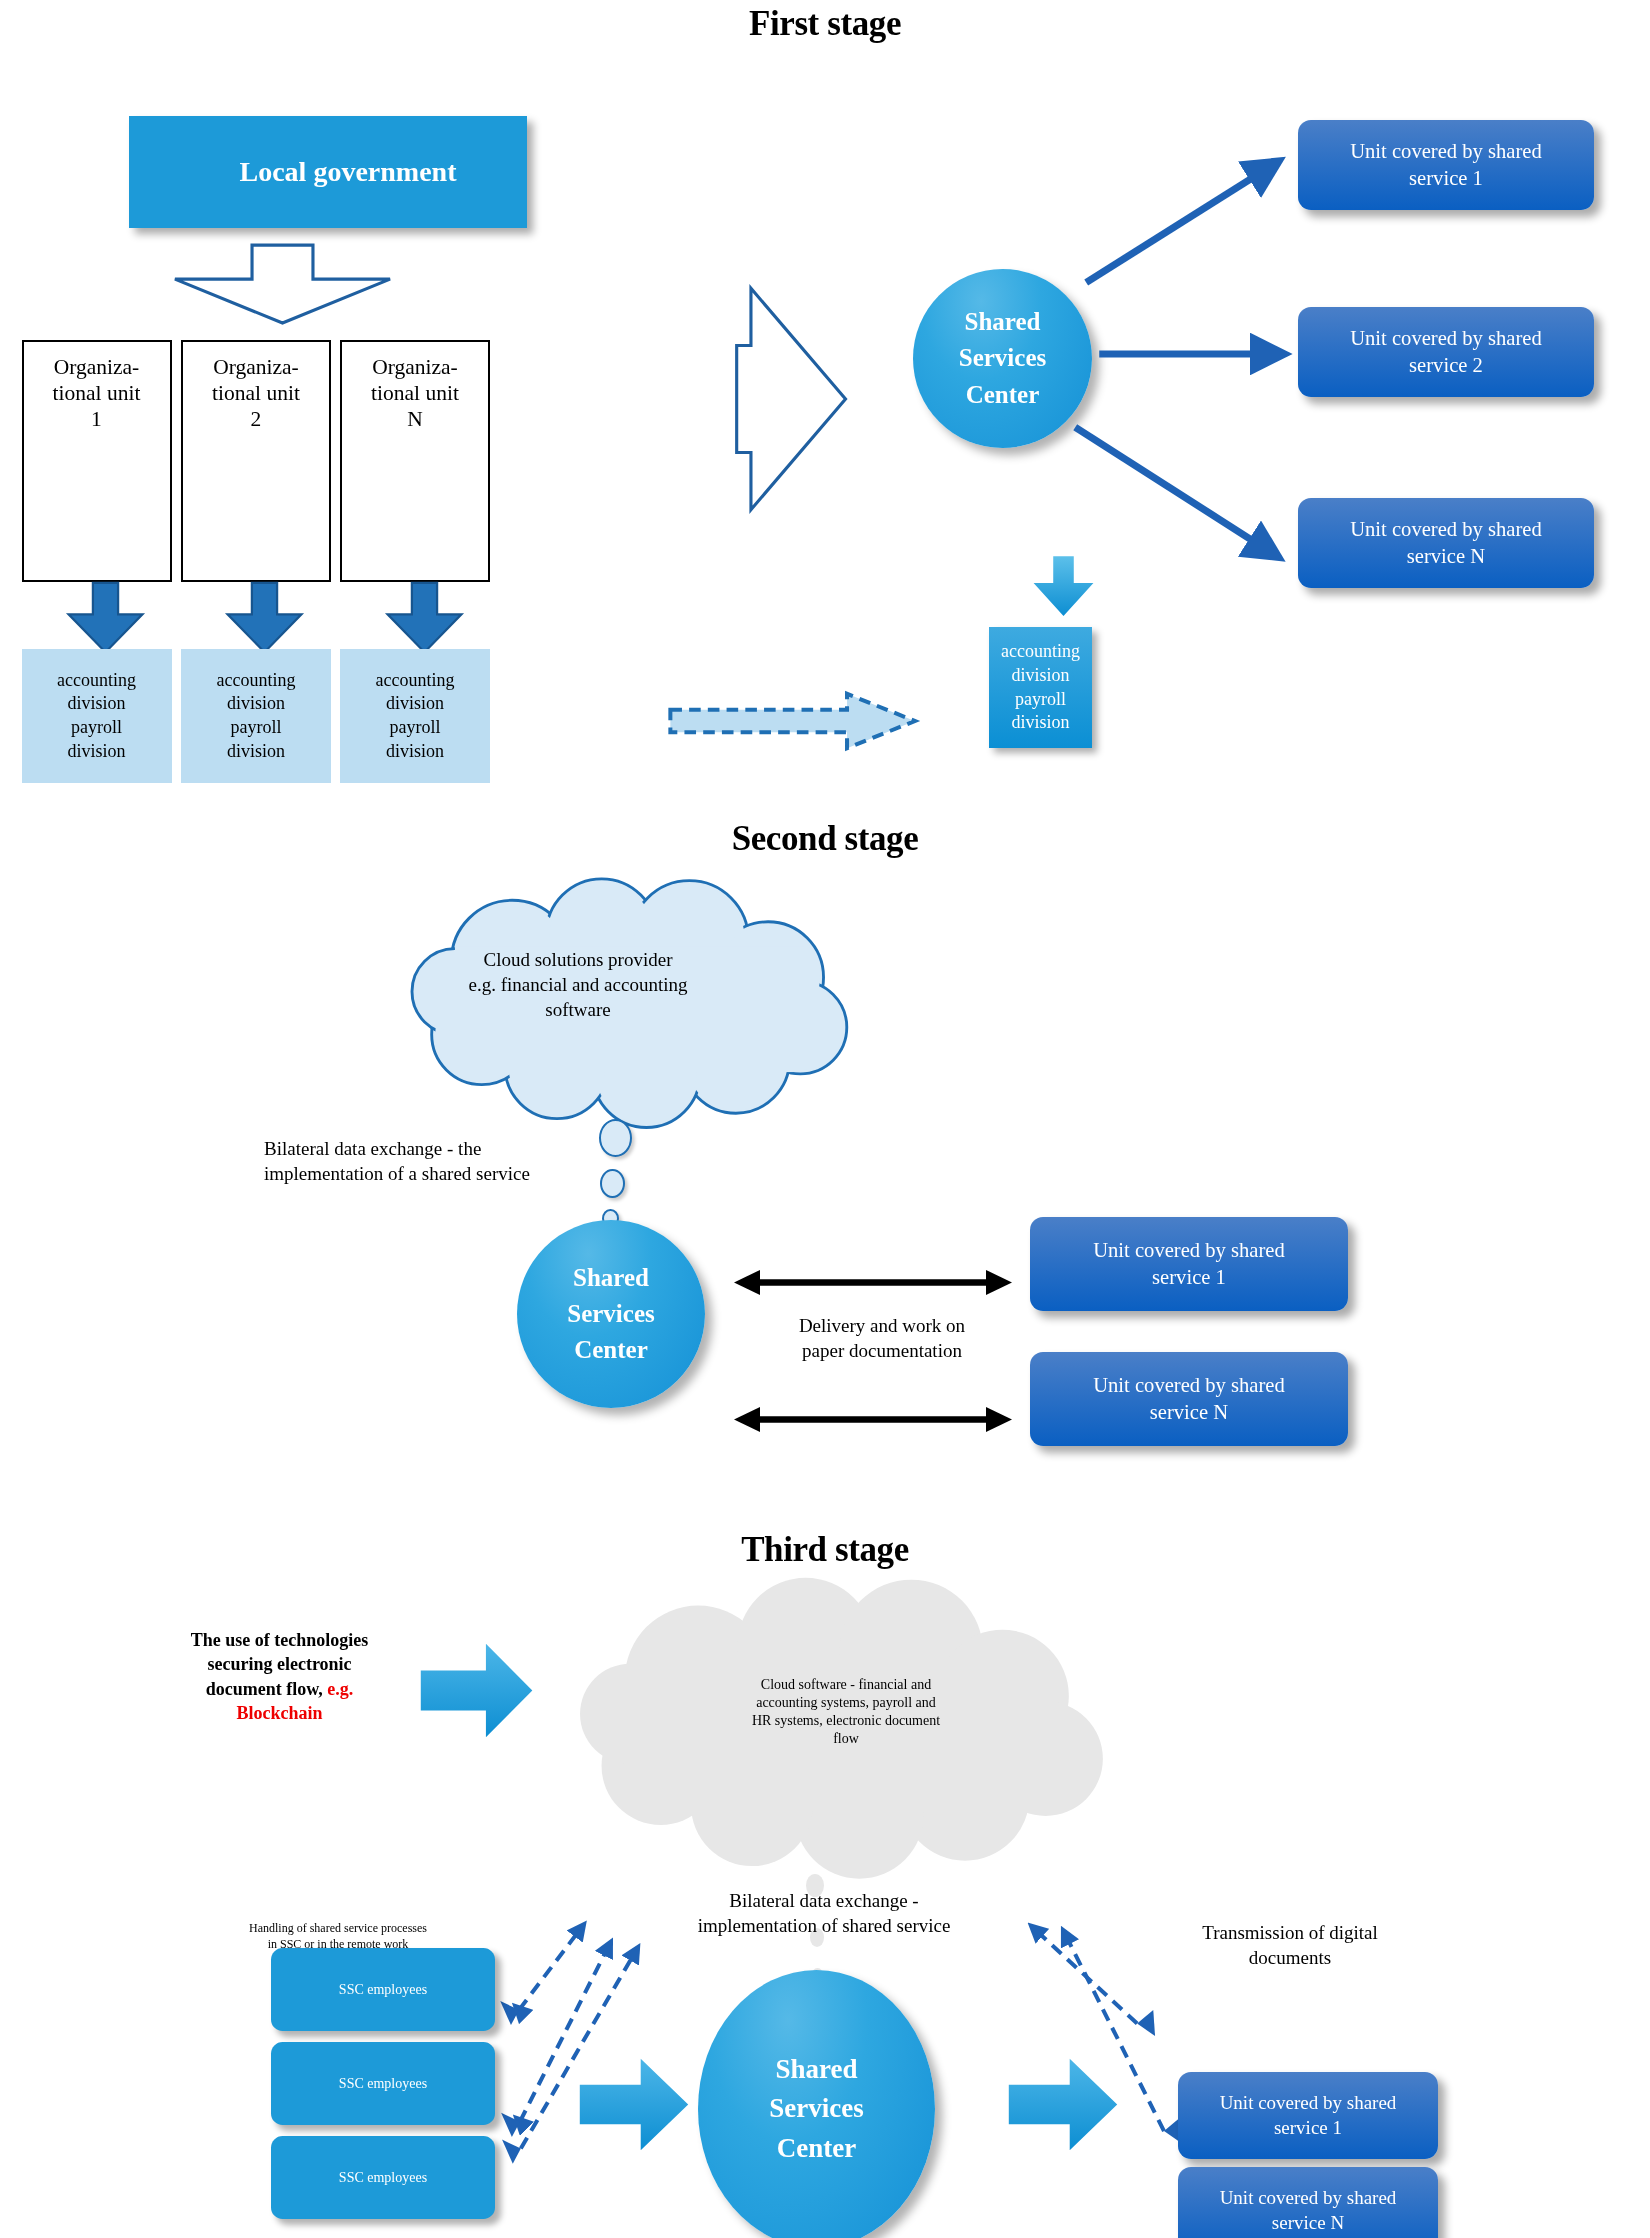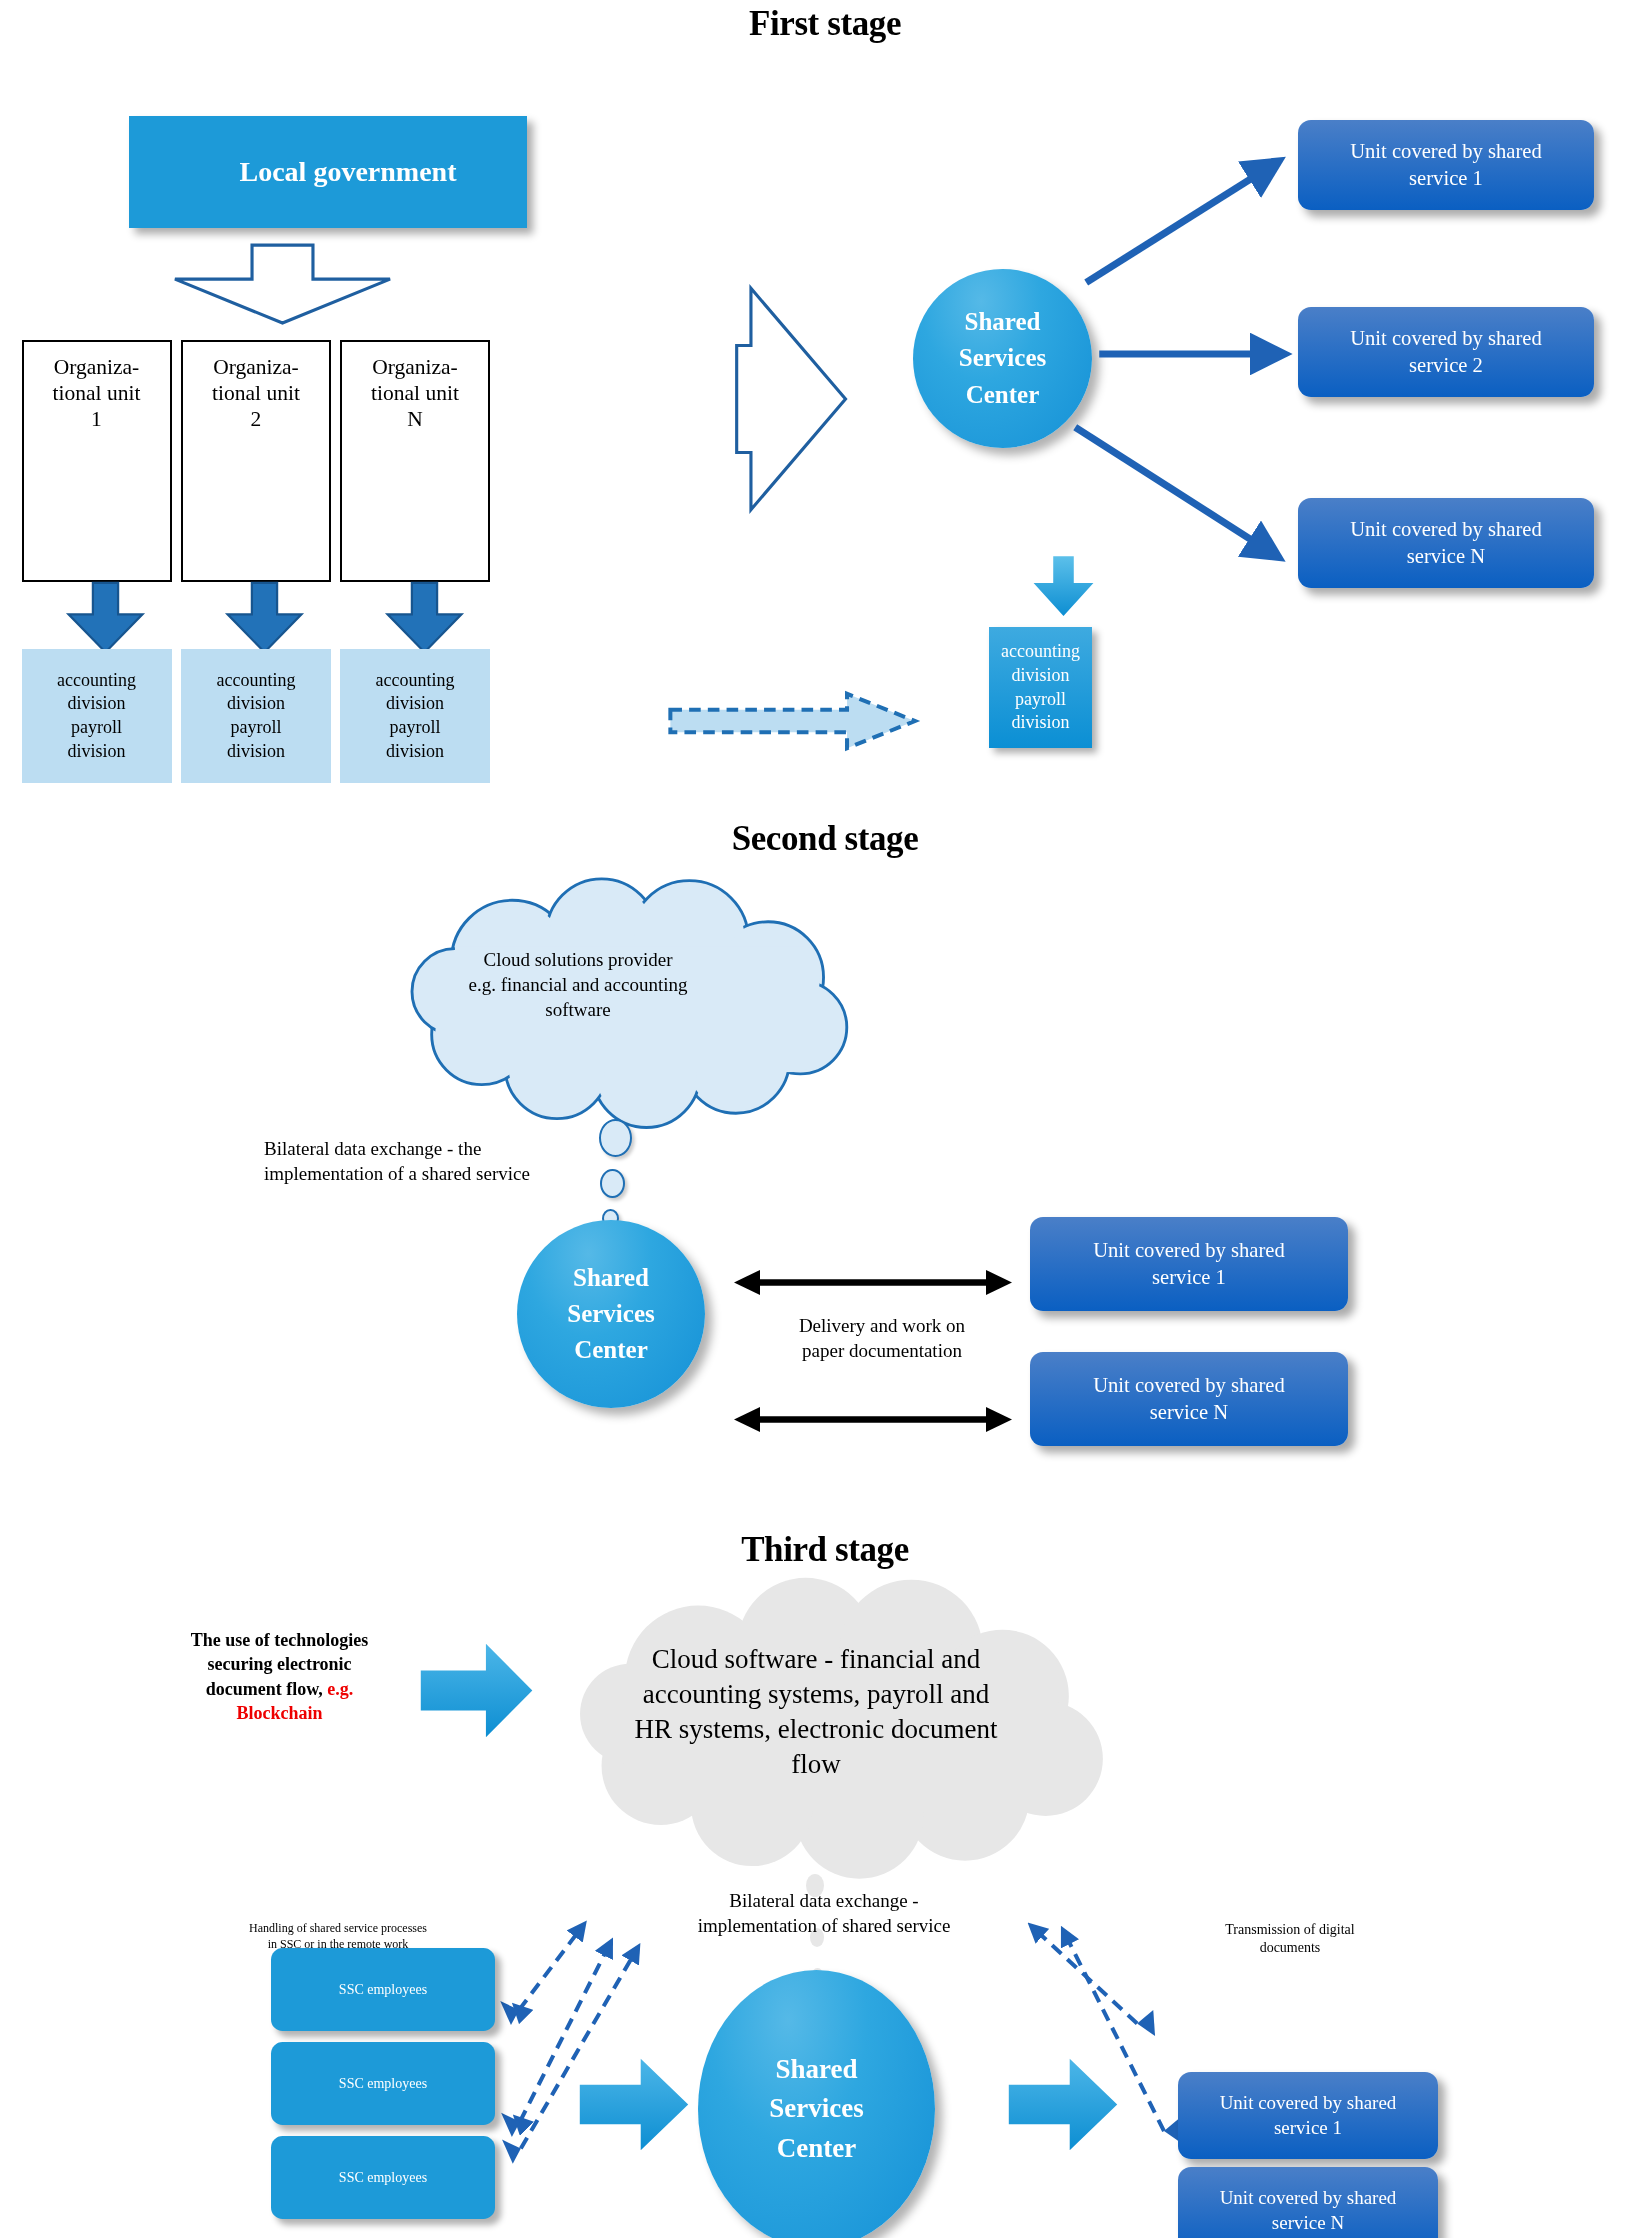--- a/index.html
+++ b/index.html
@@ -309,35 +309,35 @@
       <circle cx="520" cy="124" r="74"></circle>
       <circle cx="568" cy="194" r="64"></circle>
       <circle cx="478" cy="236" r="72"></circle>
       <circle cx="360" cy="256" r="72"></circle>
       <circle cx="240" cy="246" r="68"></circle>
       <circle cx="138" cy="202" r="66"></circle>
       <circle cx="104" cy="144" r="56"></circle>
       <rect x="104" y="84" width="468" height="168"></rect>
     </g>
   </svg>
-  <div class="abs ctr note" style="left:592px;top:1654px;width:448px;height:116px;font-size:27px;">
+  <div class="abs ctr note" style="left:622px;top:1654px;width:448px;height:116px;font-size:14px;">
     <div>Cloud software - financial and<br>accounting systems, payroll and<br>HR systems, electronic document<br>flow</div>
   </div>
 
   <div class="abs grey-dot" style="left:806px;top:1874px;width:18px;height:23px;"></div>
   <div class="abs grey-dot" style="left:810px;top:1928px;width:14.3px;height:19px;"></div>
   <div class="abs grey-dot" style="left:812px;top:1968px;width:10.7px;height:13.4px;"></div>
 
   <div class="abs ctr note" style="left:159px;top:1921px;width:358px;font-size:12px;">
     <div>Handling of shared service processes<br>in SSC or in the remote work</div>
   </div>
   <div class="abs ctr note" style="left:663px;top:1889px;width:322px;font-size:19px;">
     <div>Bilateral data exchange -<br>implementation of shared service</div>
   </div>
-  <div class="abs ctr note" style="left:1151px;top:1921px;width:278px;font-size:14px;">
+  <div class="abs ctr note" style="left:1151px;top:1921px;width:278px;font-size:19px;">
     <div>Transmission of digital<br>documents</div>
   </div>
 
   <svg class="abs" style="left:493px;top:1916px;" width="188" height="237" viewBox="0 0 420 530">
     <defs>
       <marker id="dm1" markerWidth="5" markerHeight="5" refX="2.5" refY="2.5" orient="auto">
         <path d="M0,0 L5,2.5 L0,5 z" fill="#1f62b5"></path>
         </marker>
     </defs>
     <g stroke="#1f62b5" stroke-width="9" stroke-dasharray="28 18" fill="none">

